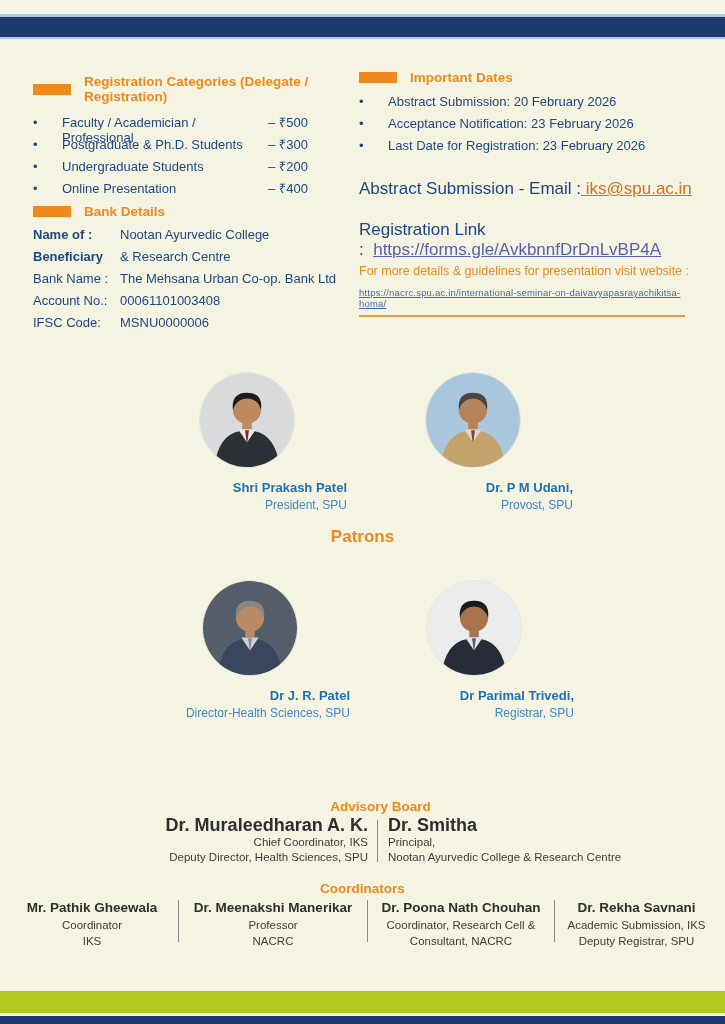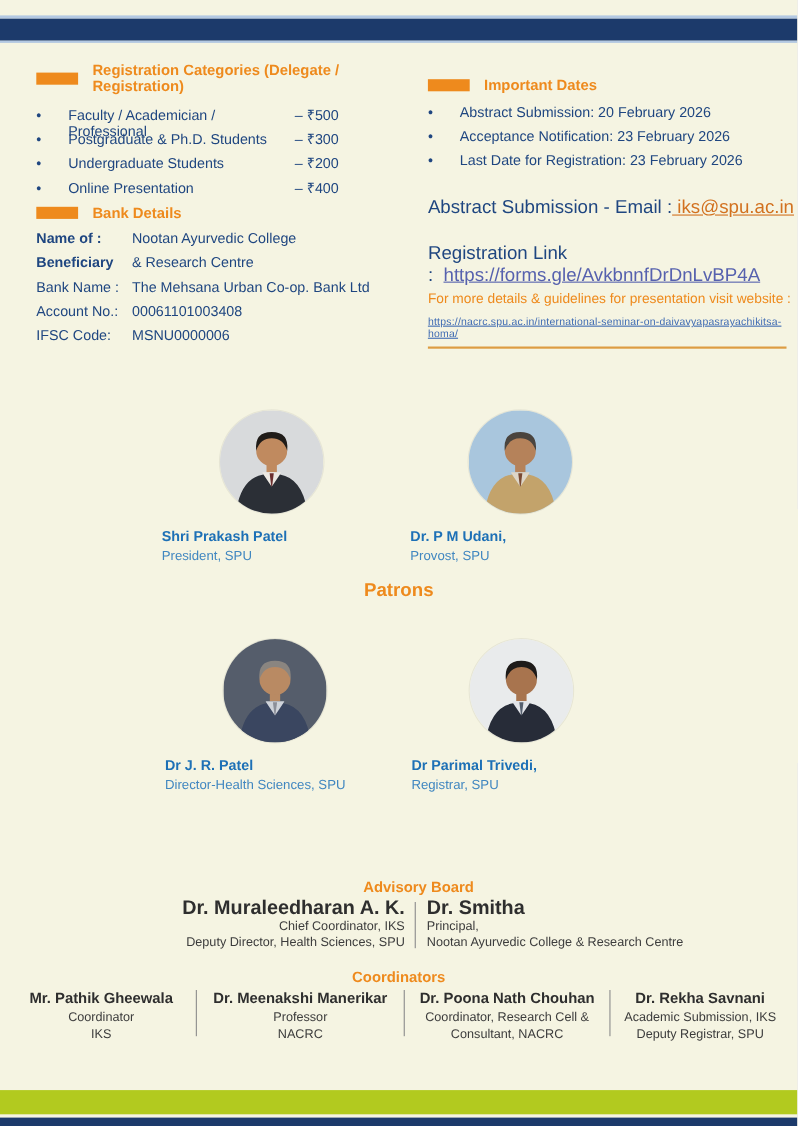--- a/index.html
+++ b/index.html
@@ -19,48 +19,48 @@
   .top-line-b{position:absolute;left:0;top:37px;width:100%;height:2px;background:var(--light-line);}
   .bottom-green{position:absolute;left:0;top:991px;width:100%;height:22px;background:var(--green);}
   .bottom-navy{position:absolute;left:0;top:1016px;width:100%;height:8px;background:var(--navy);}
 
   
   .sec-head{display:flex;align-items:center;gap:13px;}
   .orange-block{width:38px;height:11px;background:var(--orange);flex:0 0 auto;}
   .sec-title{color:var(--orange);font-weight:bold;font-size:13.5px;}
 
   
-  .col-left{position:absolute;left:33px;top:56px;width:335px;}
+  .col-left{position:absolute;left:33px;top:74px;width:335px;}
   .reg-row{display:flex;align-items:baseline;height:22px;font-size:13px;margin-top:0;}
   .reg-rows{margin-top:9px;}
   .bullet{width:29px;font-size:13px;}
   .reg-label{width:206px;}
   .reg-price{flex:1;}
   .bank-head{margin-top:3px;}
   .bank-rows{margin-top:8px;}
   .bank-row{display:flex;height:22px;font-size:13px;align-items:baseline;}
   .bank-label{width:87px;}
   .bank-label.b{font-weight:bold;}
   .bank-value{flex:1;}
 
   
-  .col-right{position:absolute;left:389px;top:70px;width:335px;}
+  .col-right{position:absolute;left:359px;top:70px;width:335px;}
   .dates-rows{margin-top:9px;}
   .date-row{display:flex;align-items:baseline;height:22px;font-size:13px;}
   .date-bullet{width:29px;font-size:13px;}
   .inline-line{font-size:17px;margin-top:19px;height:22px;}
   .link-orange{color:var(--link-orange);text-decoration:underline;}
   .link-purple{color:var(--link-purple);text-decoration:underline;}
   .website-note{color:var(--orange);font-size:12.5px;margin-top:22px;}
   .website-url{display:block;color:#3f6bb3;font-size:9.5px;text-decoration:underline;margin-top:9px;letter-spacing:.2px;}
   .website-rule{margin-top:6px;width:326px;border-top:2px solid #dd9c42;}
 
   
   .center-title{position:absolute;left:0;width:100%;text-align:center;color:var(--orange);font-weight:bold;font-size:17px;}
-  .person{position:absolute;width:200px;text-align:left;}
+  .person{position:absolute;width:200px;text-align:right;}
   .avatar{width:94px;height:94px;border-radius:50%;overflow:hidden;margin:0 auto;box-shadow:0 0 0 1px rgba(0,0,0,.06);}
   .p-name{margin-top:13px;font-size:13px;font-weight:bold;color:var(--name-blue);}
   .p-role{margin-top:3px;font-size:12px;color:var(--role-blue);}
 
   
   .advisory{position:absolute;left:0;top:816px;width:100%;display:flex;justify-content:center;}
   .adv-left{width:360px;text-align:right;padding-right:9px;}
   .adv-div{width:0;border-left:1px solid #8b8b8b;margin-top:4px;margin-bottom:2px;}
   .adv-right{width:330px;text-align:left;padding-left:10px;}
   .member-name{font-size:18px;font-weight:bold;color:var(--dark-text);line-height:19px;}

